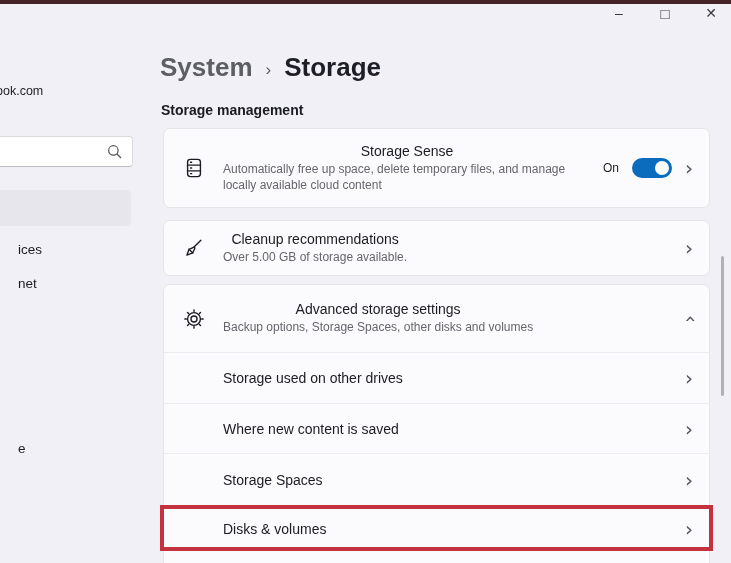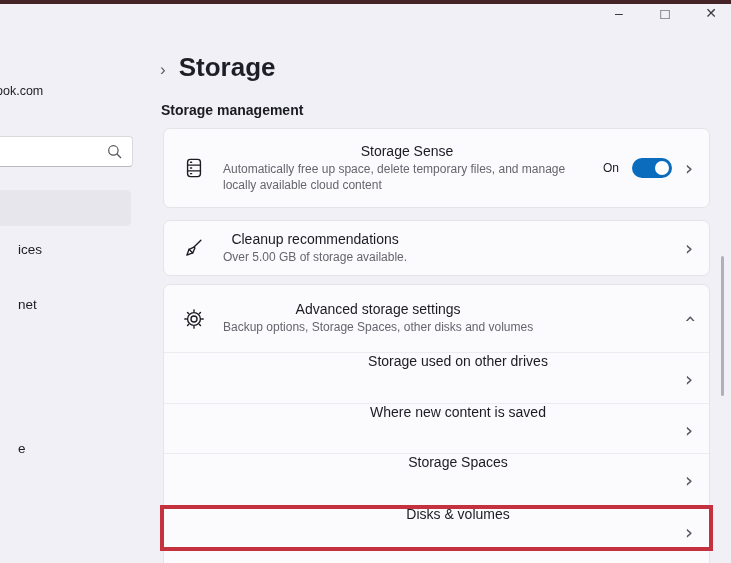--- a/index.html
+++ b/index.html
@@ -26,21 +26,21 @@
   .sb-search { position:absolute; left:-42px; top:136px; width:175px; height:31px;
                background:#fff; border:1px solid #d9d9de; border-bottom-color:#b9b9c0;
                border-radius:4px; }
   .sb-search input { position:absolute; left:6px; top:0; width:138px; height:29px; border:0;
                outline:none; background:transparent; font-family:inherit; font-size:13px; }
   .sb-search .mag { position:absolute; right:9px; top:7px; }
   .sb-selected { position:absolute; left:-42px; top:190px; width:173px; height:36px;
                background:#e7e6ed; border-radius:5px; }
   .sb-item { position:absolute; left:0; font-size:13.5px; color:#1c1c22;padding-left:18px; }
   .sb-item.i0 { top:242px; }
-  .sb-item.i1 { top:297px; }
+  .sb-item.i1 { top:276px; }
   .sb-item.i2 { top:441px; }
 
   
   .breadcrumb { position:absolute; left:160px; top:52px; display:flex; align-items:center; gap:13px; }
   .crumb-parent { font-size:26px; font-weight:600; color:#5d5d64; }
   .crumb-sep { font-size:17px; color:#5d5d64; padding-top:4px; }
   .crumb-current { font-size:26px; font-weight:600; color:#1e1e26; }
 
   .section-title { position:absolute; left:161px; top:102px; font-size:14px; font-weight:700; color:#1a1a22; }
 
@@ -60,21 +60,21 @@
   .row-right { margin-left:auto; display:flex; align-items:center; gap:13px; }
   .on-label { font-size:12px; color:#1b1b22; }
 
   .toggle { width:40px; height:20px; border-radius:10px; background:#0b6cbd; position:relative; flex:0 0 auto; cursor:pointer; }
   .toggle .knob { position:absolute; top:3px; right:3px; width:14px; height:14px; border-radius:50%; background:#fff; }
 
   .chev { font-size:20px; color:#565660; line-height:1; font-family:"DejaVu Sans", sans-serif; }
   .chev.up { display:inline-block; transform:rotate(-90deg); }
 
   .adv-header { height:67px; }
-  .sub-row { display:flex; align-items:center; padding:0 16px 0 59px; border-top:1px solid #ececf0;flex-direction:column; }
+  .sub-row { display:flex; align-items:center; padding:0 16px 0 59px; border-top:1px solid #ececf0; }
   .sub-row .row-title { font-size:14px; }
   .sr0 { height:51px; } .sr1 { height:50px; } .sr2 { height:53px; } .sr3 { height:46px; border-top:0; }
 
   
   .red-box { position:absolute; left:160px; top:505px; width:553px; height:46px;
              border:4px solid #c43240; z-index:6; pointer-events:none; }
 
   
   .scroll-thumb { position:absolute; left:721px; top:256px; width:3px; height:140px;
                   background:#9b99a2; border-radius:3px; opacity:.75; }
@@ -104,20 +104,21 @@
   </span>
 </div>
 
 <div class="sb-selected"></div>
 
 <div class="sb-item i0">ices</div>
 <div class="sb-item i1">net</div>
 <div class="sb-item i2">e</div>
 
 <div class="breadcrumb">
+  <span class="crumb-parent">System</span>
   <span class="crumb-sep">›</span>
   <span class="crumb-current">Storage</span>
 </div>
 
 <div class="section-title">Storage management</div>
 
 <div class="card card-sense">
   <div class="row fill">
     <span class="row-icon">
       <svg width="22" height="22" viewBox="0 0 24 24" fill="none" stroke="#1b1b22" stroke-width="1.5" stroke-linecap="round">

